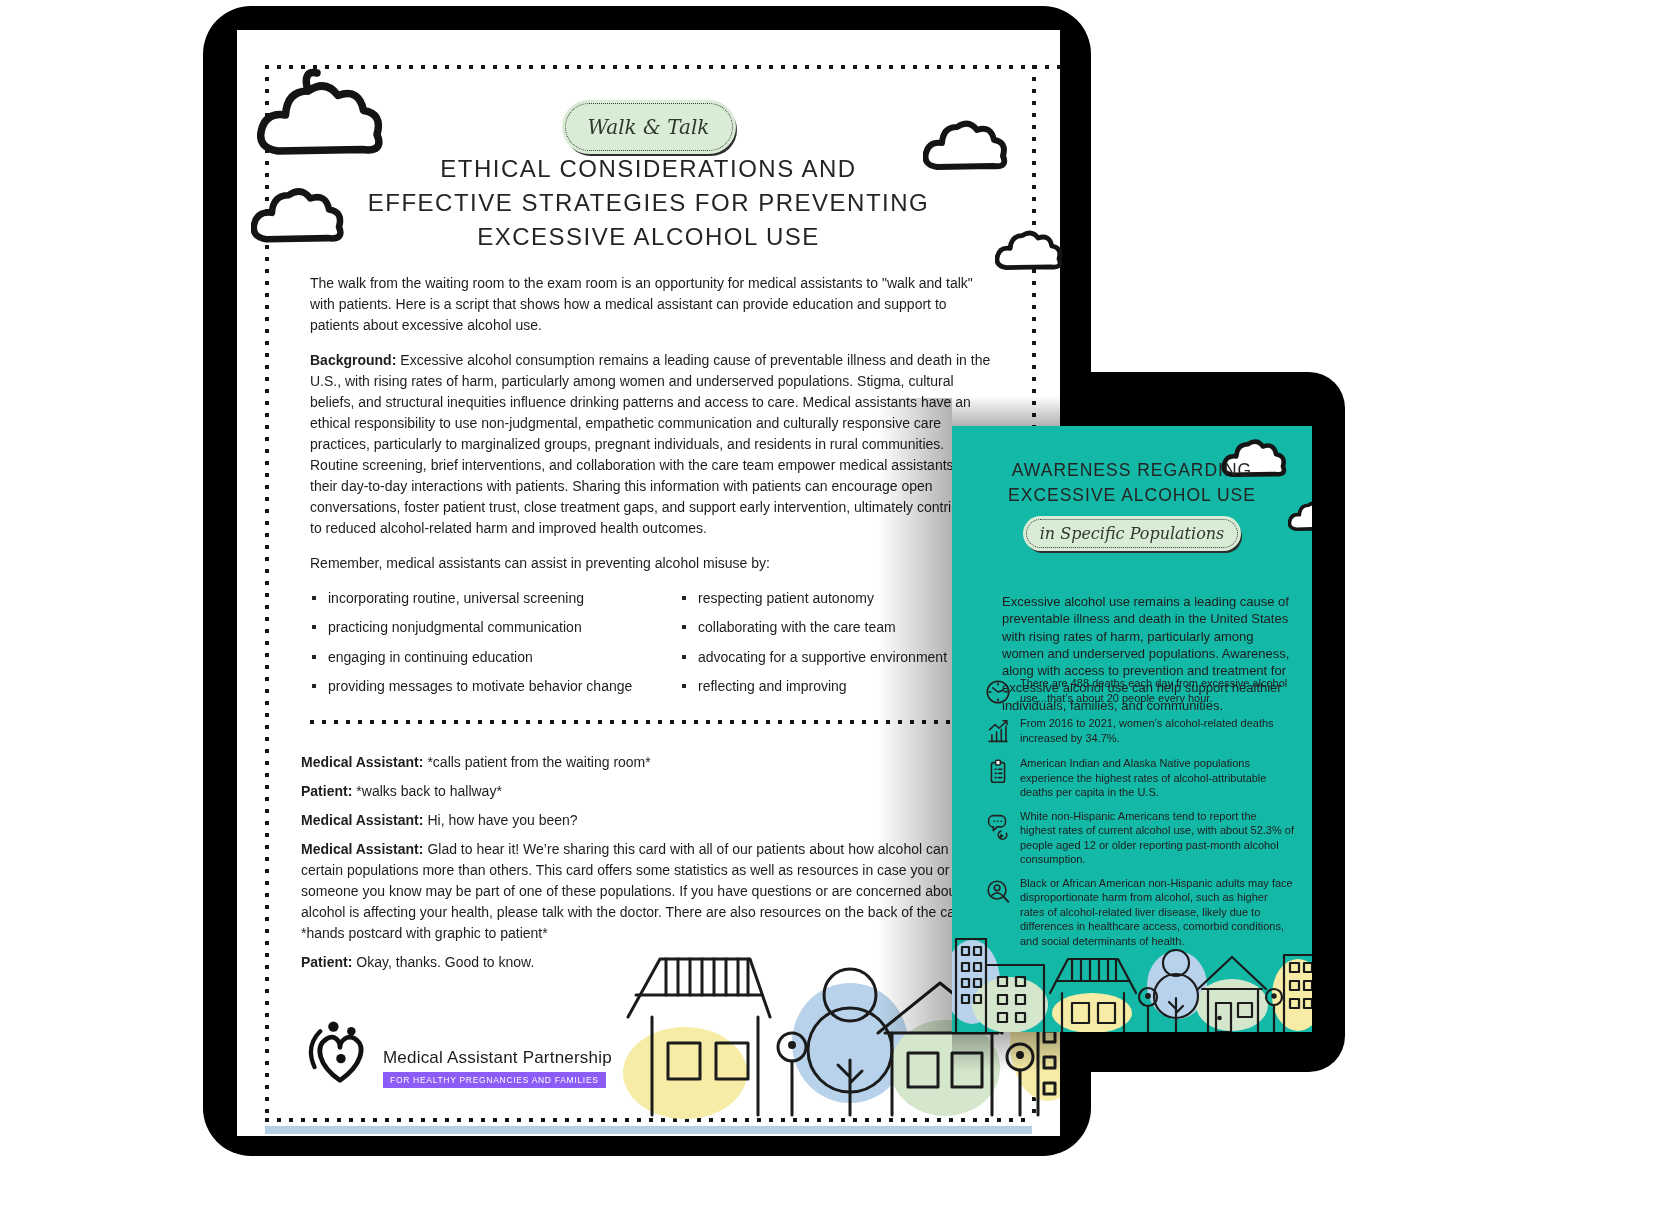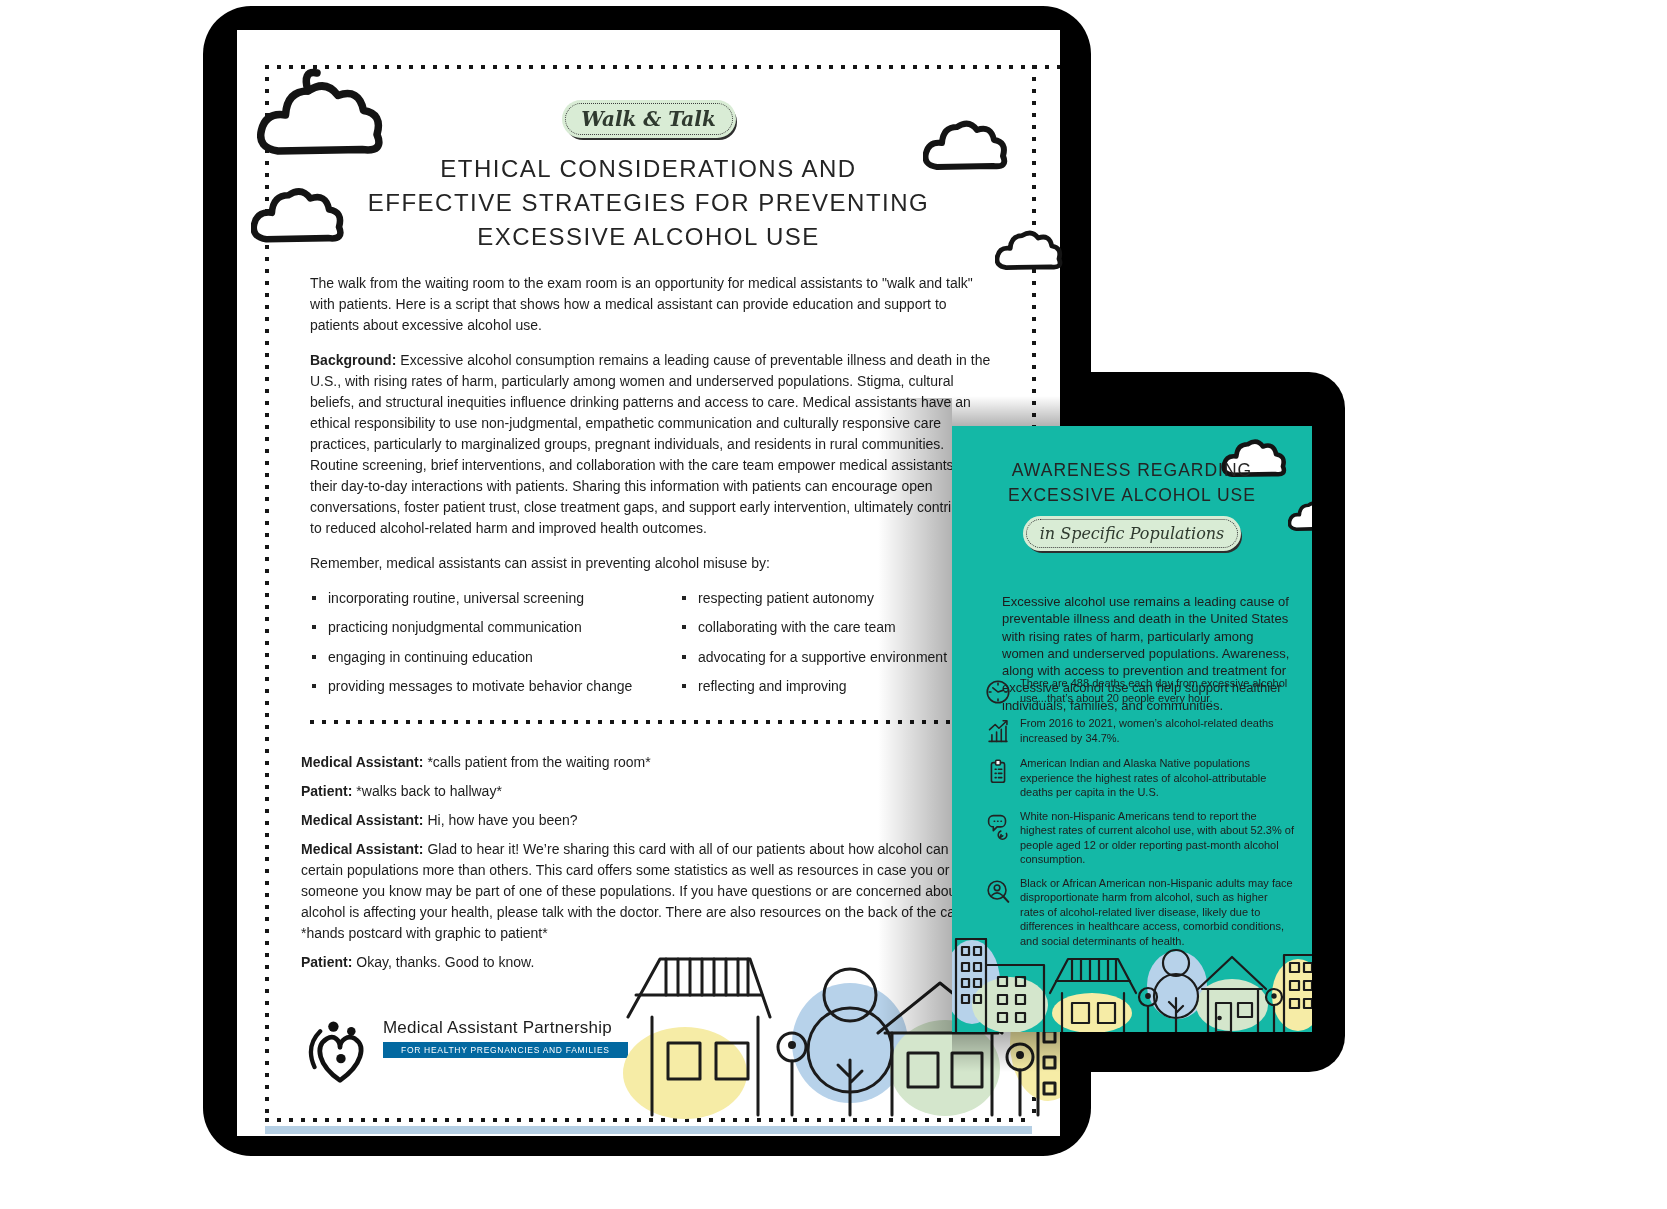--- a/index.html
+++ b/index.html
@@ -32,21 +32,21 @@
   #p1-dots-left{left:28px;top:35px;height:1057px;}
   #p1-dots-right{left:795px;top:35px;height:1053px;}
   #p1-dots-bottom{left:28px;top:1088px;width:767px;}
   #p1-divider{left:73px;top:690px;width:722px;}
   #p1-bluestrip{position:absolute;left:28px;top:1096px;width:767px;height:8px;background:#b5cfe4;}
   
   .pill{position:absolute;background:#d9ecd5;border-radius:999px;
     box-shadow:2px 3px 0 -1px #2e2e2e;display:flex;align-items:center;justify-content:center;}
   .pill::after{content:"";position:absolute;inset:3px;border:1.6px dotted #3c3c3c;border-radius:999px;}
   .script{font-family:"DejaVu Serif",serif;font-style:italic;color:#2f3a2f;}
-  #p1-badge{left:50%;transform:translateX(-50%);top:70px;width:174px;height:38px;font-weight:bold;}
+  #p1-badge{left:50%;transform:translateX(-50%);top:70px;width:174px;height:54px;}
   #p1-badge span{font-size:20px;}
   #p2-badge{left:50%;transform:translateX(-50%);top:90px;width:218px;height:35px;}
   #p2-badge span{font-size:16px;}
   
   .hand-caps{font-weight:400;letter-spacing:1.5px;color:#242424;text-align:center;}
   #p1-title{position:absolute;left:0;top:122px;width:100%;font-size:24px;line-height:34px;}
   #p2-title{position:absolute;left:0;top:32px;width:100%;font-size:17.5px;line-height:25px;letter-spacing:1px;}
   
   #p1-body{position:absolute;left:73px;top:243px;width:684px;font-size:14px;line-height:1.5;}
   #p1-body p{margin:0 0 14px 0;}
@@ -54,25 +54,25 @@
   #p1-remember{margin-top:2px;}
   .cols{display:flex;gap:40px;margin-top:10px;}
   .cols ul{list-style:none;margin:0;padding:0;}
   .cols ul:first-child{width:330px;}
   .cols ul:last-child{width:300px;}
   .cols li{position:relative;padding-left:18px;margin-bottom:9px;line-height:1.45;}
   .cols li::before{content:"";position:absolute;left:2px;top:8px;width:4px;height:4px;background:#222;}
   #p1-dialog{position:absolute;left:64px;top:722px;width:702px;font-size:14px;line-height:1.5;}
   #p1-dialog p{margin:0 0 8px 0;}
   
-  #logo{position:absolute;left:70px;top:988px;display:flex;align-items:flex-start;gap:10px;}
+  #logo{position:absolute;left:70px;top:988px;display:flex;align-items:flex-end;gap:10px;}
   #logo-text-wrap{display:flex;flex-direction:column;}
   #logo-name{font-size:17px;color:#1c1c1c;letter-spacing:0.2px;}
-  #logo-tagline{margin-top:4px;background:#0369a1;color:#fff;font-size:8.5px;
-    letter-spacing:0.7px;padding:3px 18px;align-self:flex-start;}
+  #logo-tagline{margin-top:4px;background:#8b5cf6;color:#fff;font-size:8.5px;
+    letter-spacing:0.7px;padding:3px 7px;align-self:flex-start;}
   
   #p2-intro{position:absolute;left:33px;top:150px;width:290px;font-size:13px;line-height:1.33;margin:17px;}
   #p2-stats{position:absolute;left:24px;top:250px;width:318px;}
   .stat{display:flex;align-items:flex-start;margin-bottom:9px;}
   .stat .stat-ic{flex:0 0 44px;display:flex;justify-content:center;padding-top:1px;}
   .stat p{flex:1;margin:0;font-size:11px;line-height:1.32;}
   
   .abs{position:absolute;}
   svg{display:block;}
 </style>

